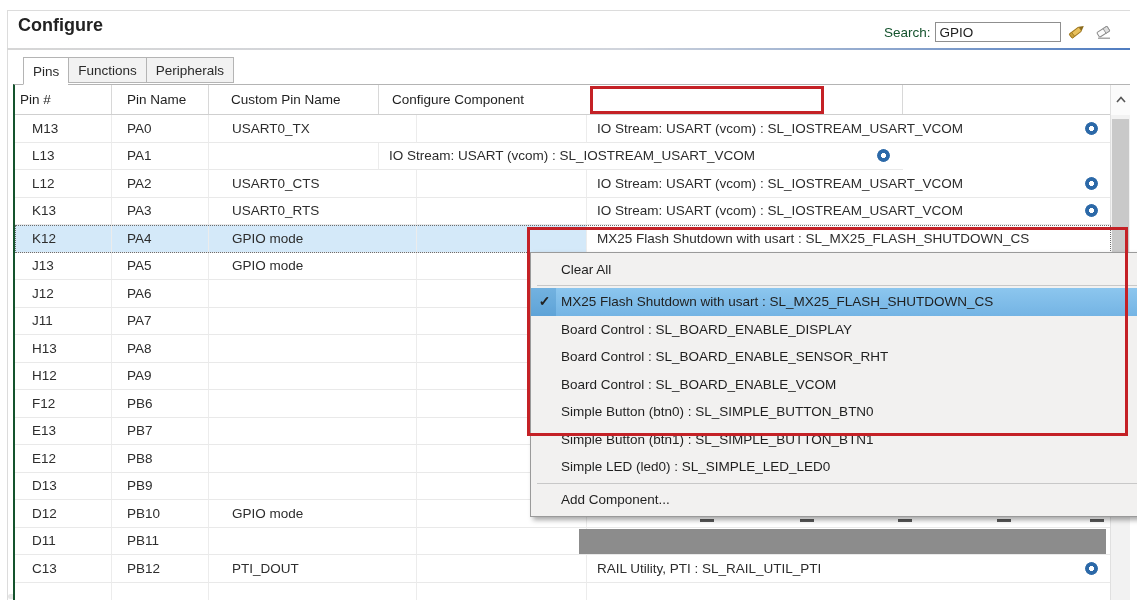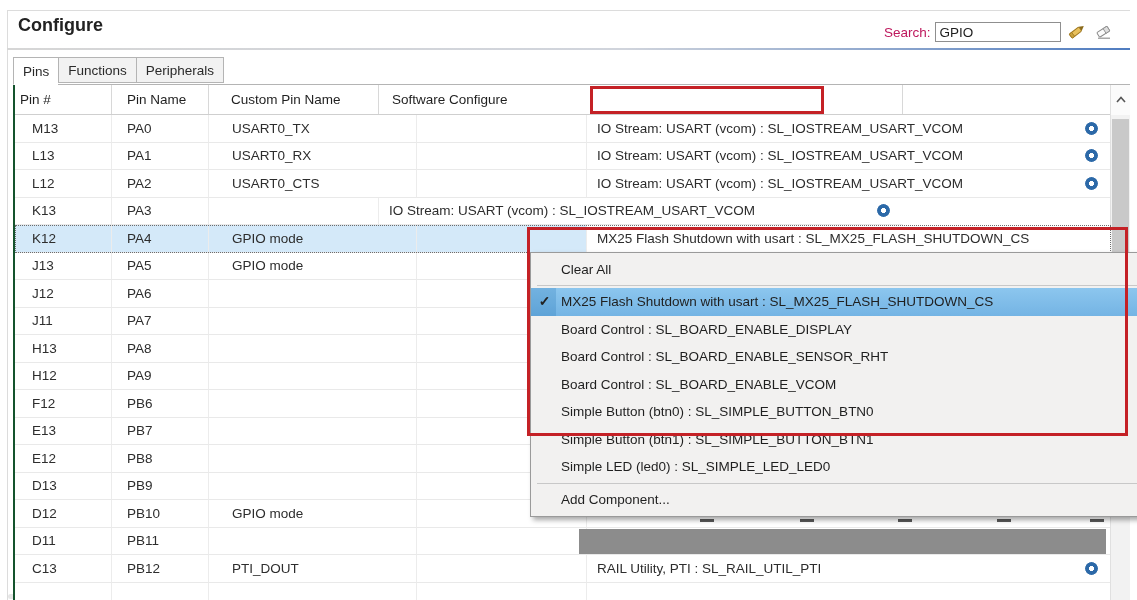--- a/index.html
+++ b/index.html
@@ -6,27 +6,27 @@
   .app{position:relative;width:1137px;height:600px;background:#ffffff;overflow:hidden;
        font-family:"Liberation Sans",sans-serif;color:#2d2d2d;font-size:13.5px;}
   .panel-border-top{position:absolute;left:7px;top:10px;width:1123px;height:0;border-top:1px solid #dcdcdc;}
   .panel-border-left{position:absolute;left:7px;top:10px;width:0;height:590px;border-left:1px solid #dcdcdc;}
 
   
   .title{position:absolute;left:18px;top:15px;font-size:18px;font-weight:bold;color:#222;}
   .header-rule{position:absolute;left:7px;top:48px;width:1123px;height:2px;
                background:linear-gradient(to right,#d6d6d6 0%,#d0d4dc 55%,#4f7cc0 100%);}
   .search-wrap{position:absolute;left:884px;top:20px;height:24px;display:flex;align-items:center;}
-  .search-label{color:#be185d;margin-right:4px;}
+  .search-label{color:#14532d;margin-right:4px;}
   .search-input{width:126px;height:20px;border:1px solid #8f8f8f;font-family:"Liberation Sans",sans-serif;
                 font-size:13.5px;padding:0 4px;color:#1d1d1d;outline:none;box-sizing:border-box;}
   .mini-icon{width:22px;height:20px;margin-left:5px;display:inline-flex;align-items:center;justify-content:center;cursor:pointer;}
 
   
-  .tabbar{position:absolute;left:13px;top:57px;height:27px;display:flex;}
+  .tabbar{position:absolute;left:23px;top:57px;height:27px;display:flex;}
   .tab{height:26px;padding:0 9px;display:flex;align-items:center;background:#f2f2f2;
        border:1px solid #b4b4b4;border-right:none;box-sizing:border-box;cursor:pointer;color:#2a2a2a;}
   .tab:last-child{border-right:1px solid #b4b4b4;}
   .tab.active{background:#ffffff;border-bottom:1px solid #ffffff;height:28px;z-index:3;}
 
   
   .table{position:absolute;left:13px;top:84px;width:1117px;height:516px;background:#fff;
          border-top:1px solid #b4b4b4;border-left:2px solid #14532d;box-sizing:border-box;z-index:1;}
   .thead{position:absolute;left:0;top:0;width:1096px;height:30px;display:flex;background:#fff;
          border-bottom:1px solid #cfcfcf;box-sizing:border-box;}
@@ -105,56 +105,56 @@
       <div class="tab active">Pins</div>
       <div class="tab">Functions</div>
       <div class="tab">Peripherals</div>
     </div>
 
   <div class="table">
     <div class="thead">
         <div class="th" style="width: 97px; padding-left: 5px;">Pin #</div>
         <div class="th" style="width: 97px; padding-left: 15px;">Pin Name</div>
         <div class="th" style="width: 170px; padding-left: 22px;">Custom Pin Name</div>
-        <div class="th" style="width: 524px; padding-left: 13px;">Software Configure</div>
+        <div class="th" style="width: 524px; padding-left: 13px;">Configure Component</div>
       </div>
     <div class="rows">
         <div class="tr">
           <div class="td" style="width: 97px; padding-left: 17px;">M13</div>
           <div class="td" style="width: 97px; padding-left: 15px;">PA0</div>
           <div class="td" style="width: 208px; padding-left: 23px;">USART0_TX</div>
           <div class="td" style="width: 170px; padding-left: 22px;"></div>
           <div class="td comp" style="width: 524px; padding-left: 10px;">
             <span style="overflow: hidden; text-overflow: clip;">IO Stream: USART (vcom) : SL_IOSTREAM_USART_VCOM</span>
             <span class="gear"></span>
           </div>
         </div>
         <div class="tr">
           <div class="td" style="width: 97px; padding-left: 17px;">L13</div>
           <div class="td" style="width: 97px; padding-left: 15px;">PA1</div>
-          <div class="td" style="width: 208px; padding-left: 23px;">USART0_RX</div>
           <div class="td" style="width: 170px; padding-left: 22px;"></div>
           <div class="td comp" style="width: 524px; padding-left: 10px;">
             <span style="overflow: hidden; text-overflow: clip;">IO Stream: USART (vcom) : SL_IOSTREAM_USART_VCOM</span>
             <span class="gear"></span>
           </div>
         </div>
         <div class="tr">
           <div class="td" style="width: 97px; padding-left: 17px;">L12</div>
           <div class="td" style="width: 97px; padding-left: 15px;">PA2</div>
           <div class="td" style="width: 208px; padding-left: 23px;">USART0_CTS</div>
           <div class="td" style="width: 170px; padding-left: 22px;"></div>
           <div class="td comp" style="width: 524px; padding-left: 10px;">
             <span style="overflow: hidden; text-overflow: clip;">IO Stream: USART (vcom) : SL_IOSTREAM_USART_VCOM</span>
             <span class="gear"></span>
           </div>
         </div>
         <div class="tr">
           <div class="td" style="width: 97px; padding-left: 17px;">K13</div>
           <div class="td" style="width: 97px; padding-left: 15px;">PA3</div>
+          <div class="td" style="width: 208px; padding-left: 23px;">USART0_RTS</div>
           <div class="td" style="width: 170px; padding-left: 22px;"></div>
           <div class="td comp" style="width: 524px; padding-left: 10px;">
             <span style="overflow: hidden; text-overflow: clip;">IO Stream: USART (vcom) : SL_IOSTREAM_USART_VCOM</span>
             <span class="gear"></span>
           </div>
         </div>
         <div class="tr selected">
           <div class="td" style="width: 97px; padding-left: 17px;">K12</div>
           <div class="td" style="width: 97px; padding-left: 15px;">PA4</div>
           <div class="td" style="width: 208px; padding-left: 23px;">GPIO mode</div>

